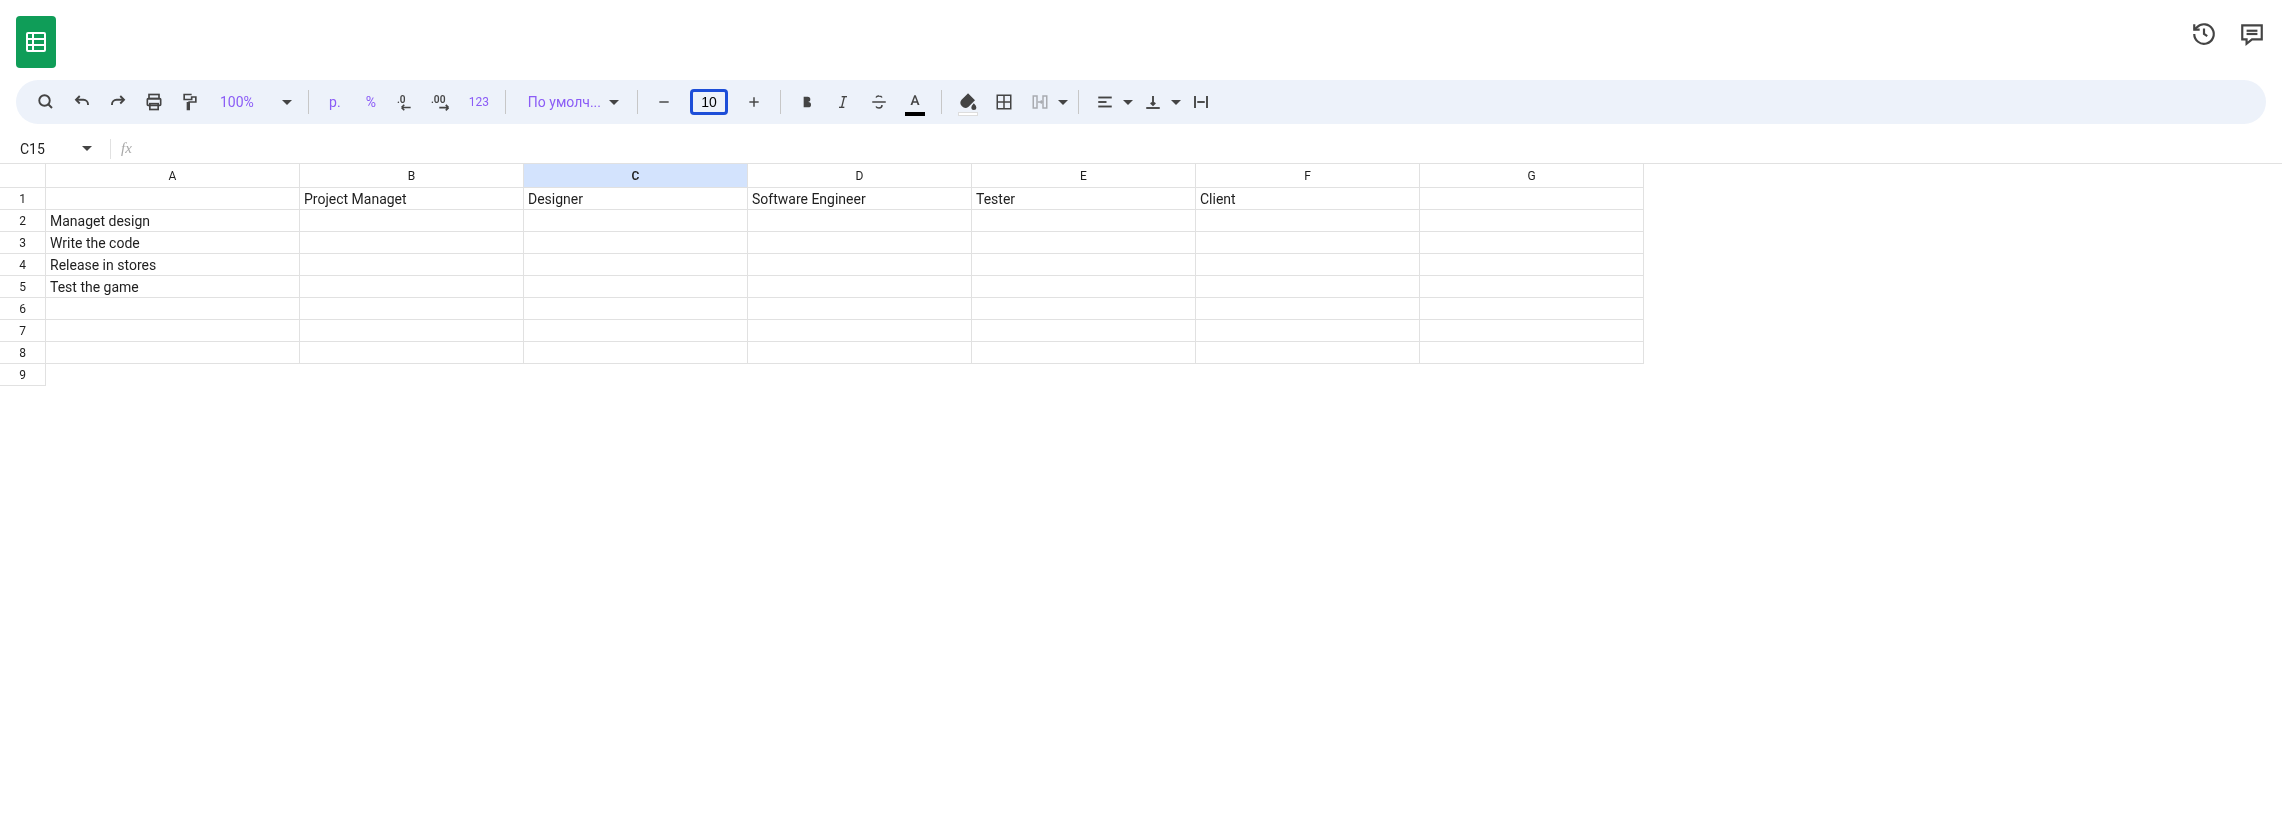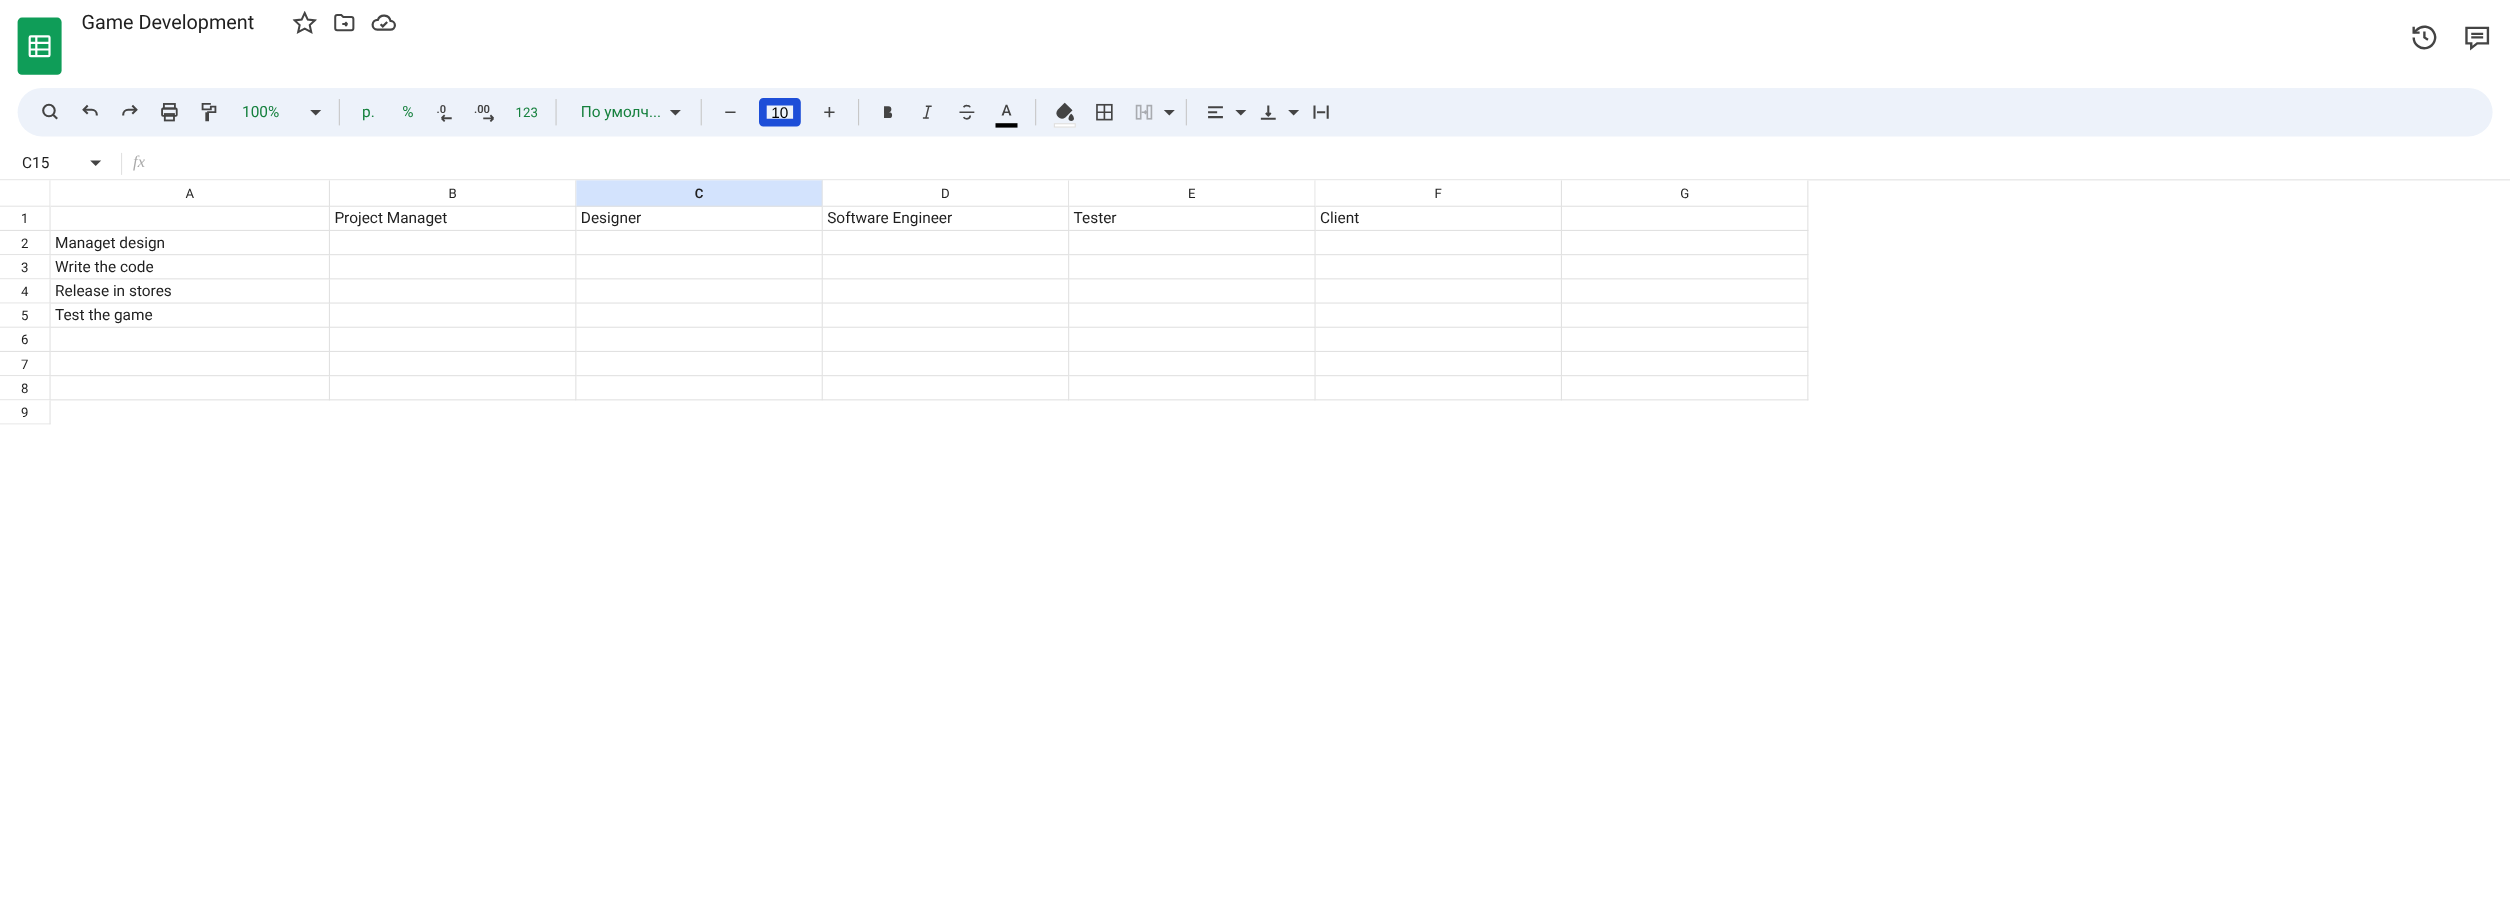--- a/index.html
+++ b/index.html
@@ -18,26 +18,26 @@
 
 .menu-row { display: flex; gap: 2px; }
 .menu-item { padding: 4px 10px; font-size: 14px; color: #1f1f1f; border-radius: 4px; cursor: pointer; }
 
 .right-icons { display: flex; gap: 20px; align-items: center; padding-top: 12px; margin-left: auto; }
 .right-icons .ricon { width: 28px; height: 28px; display: flex; align-items: center; justify-content: center; color: #444; }
 
 .toolbar { margin: 12px 16px 0 16px; background: #edf2fa; border-radius: 24px; height: 44px; display: flex; align-items: center; padding: 0 14px; gap: 4px; }
 .tb-btn { min-width: 32px; height: 32px; display: flex; align-items: center; justify-content: center; color: #444; border-radius: 4px; cursor: pointer; position: relative; }
 .tb-sep { width: 1px; height: 24px; background: #c7c7c7; margin: 0 6px; }
-.tb-text { font-size: 14px; color: #15803d; padding: 0 4px; }
+.tb-text { font-size: 14px; color: #8b5cf6; padding: 0 4px; }
 .tb-zoom { display: flex; align-items: center; gap: 10px; padding: 0 6px; }
 .tb-dropdown-arrow { margin-left: 14px; }
 .tb-font { display: flex; align-items: center; gap: 4px; padding: 0 8px; min-width: 110px; }
 .tb-fontsize { display: flex; align-items: center; gap: 10px; }
-.tb-fontsize-input { width: 38px; height: 26px; border: 7px solid #1d4ed8; border-radius: 4px; text-align: center; font-size: 14px; background: #edf2fa; }
+.tb-fontsize-input { width: 38px; height: 26px; border: 3px solid #1d4ed8; border-radius: 4px; text-align: center; font-size: 14px; background: #edf2fa; }
 .color-underline { position: absolute; bottom: 2px; left: 6px; right: 6px; height: 4px; }
 .tb-group { display: flex; align-items: center; gap: 2px; }
 
 .formula-bar { display: flex; align-items: center; height: 30px; border-bottom: 1px solid #e1e1e1; margin-top: 10px; padding: 0 8px; }
 .name-box { width: 92px; display: flex; align-items: center; justify-content: space-between; padding: 0 8px 0 12px; font-size: 14px; }
 .name-box-arrow { color: #5f6368; }
 .fx-sep { width: 1px; height: 20px; background: #e1e1e1; margin: 0 10px; }
 .fx-label { font-style: italic; color: #a8a8a8; font-size: 15px; font-family: serif; }
 .corner { width: 46px; height: 24px; background: #fff; border-right: 1px solid #e1e1e1; border-bottom: 1px solid #e1e1e1; flex-shrink: 0; }
 .col-headers { display: flex; height: 24px; }
@@ -64,42 +64,20 @@
     <div class="logo">
       <svg viewBox="0 0 24 24" fill="none">
           <rect x="3" y="3" width="18" height="18" rx="1" stroke="#fff" stroke-width="2"></rect>
           <line x1="3" y1="9" x2="21" y2="9" stroke="#fff" stroke-width="2"></line>
           <line x1="3" y1="15" x2="21" y2="15" stroke="#fff" stroke-width="2"></line>
           <line x1="9" y1="3" x2="9" y2="21" stroke="#fff" stroke-width="2"></line>
         </svg>
     </div>
   </div>
   <div class="title-area">
-    <div class="title-row">
-      <div class="doc-title">Game Development</div>
-      <div class="title-icons">
-        <div class="ticon">
-          <svg width="22" height="22" viewBox="0 0 24 24" fill="none" stroke="#444" stroke-width="2">
-              <polygon points="12 2 15 8.5 22 9.3 17 14 18.5 21 12 17.5 5.5 21 7 14 2 9.3 9 8.5 12 2"></polygon>
-            </svg>
-        </div>
-        <div class="ticon">
-          <svg width="22" height="22" viewBox="0 0 24 24" fill="none" stroke="#444" stroke-width="2">
-              <path d="M3 6a2 2 0 0 1 2-2h4l2 2h8a2 2 0 0 1 2 2v9a2 2 0 0 1-2 2H5a2 2 0 0 1-2-2V6z"></path>
-              <path d="M10 13h5m0 0-2-2m2 2-2 2"></path>
-            </svg>
-        </div>
-        <div class="ticon">
-          <svg width="24" height="24" viewBox="0 0 24 24" fill="none" stroke="#444" stroke-width="2">
-              <path d="M18 18a4 4 0 0 0 0-8 6 6 0 0 0-11.5-1A4.5 4.5 0 0 0 6 18h12z"></path>
-              <path d="M9 13l2 2 4-4"></path>
-            </svg>
-        </div>
-      </div>
-    </div>
   </div>
   <div class="right-icons">
     <div class="ricon">
       <svg width="26" height="26" viewBox="0 0 24 24" fill="none" stroke="#444" stroke-width="2">
           <path d="M3 12a9 9 0 1 0 2.6-6.3L3 8"></path>
           <path d="M3 3v5h5"></path>
           <path d="M12 7v5l3 2"></path>
         </svg>
     </div>
     <div class="ricon">

